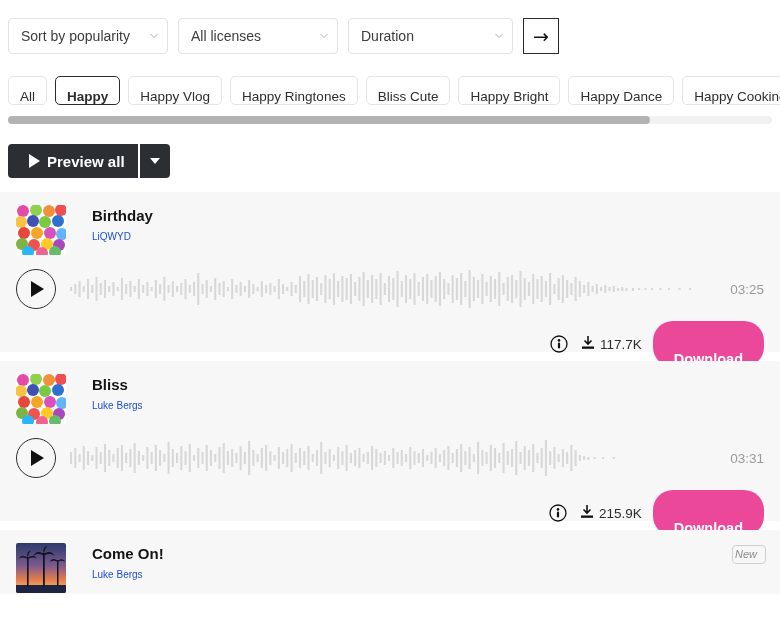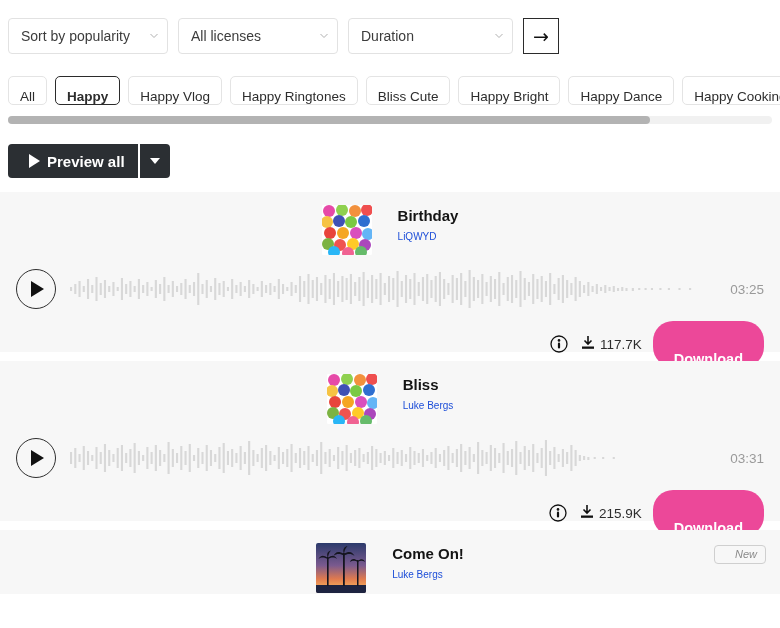--- a/index.html
+++ b/index.html
@@ -131,21 +131,21 @@
 
   
   .tracks { margin-top: 14px; }
   .track {
     position: relative;
     background: #f7f7f7;
     height: 160px;
     margin-bottom: 9px;
     padding: 13px 16px 0 16px;
   }
-  .track-head { display: flex; align-items: flex-start; gap: 26px; justify-content: center; }
+  .track-head { display: flex; align-items: flex-start; gap: 26px; }
   .thumb {
     width: 50px; height: 50px;
     border-radius: 2px;
     overflow: hidden;
     flex: 0 0 auto;
     background: #fff;
   }
   .thumb svg { display: block; }
   .meta { padding-top: 2px; }
   .title {
@@ -156,21 +156,21 @@
     margin-top: 7px;
     font-size: 10px; color: #1d4ed8;
   }
   .new-badge {
     position: absolute; right: 14px; top: 15px;
     border: 1px solid #cfcfcf;
     border-radius: 4px;
     color: #8a8a8a;
     font-size: 11px;
     font-style: italic;
-    padding: 2px 8px 3px 20px;
+    padding: 2px 8px 3px 2px;
   }
 
   .player {
     display: flex; align-items: center;
     gap: 14px;
     margin-top: 12px;
   }
   .play-circle {
     width: 40px; height: 40px;
     border: 1px solid #2f2f2f;

